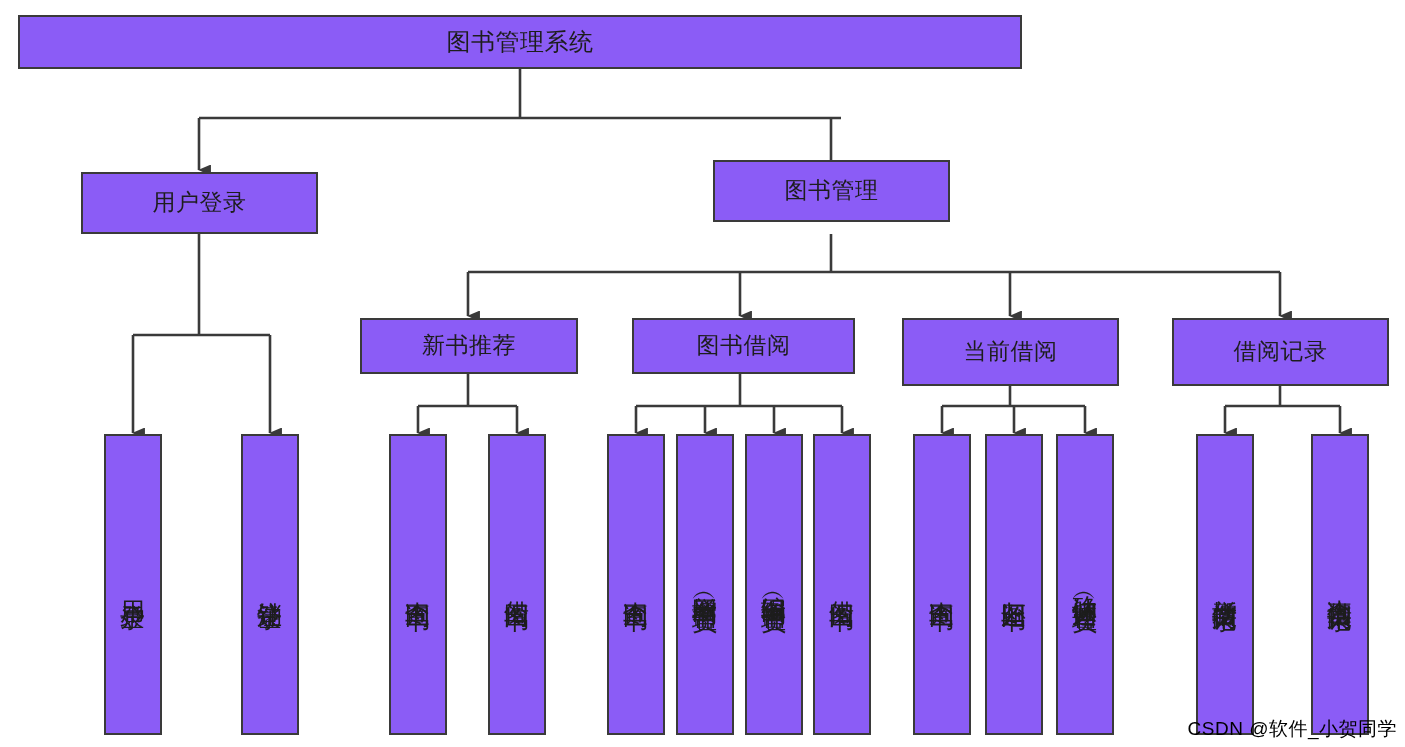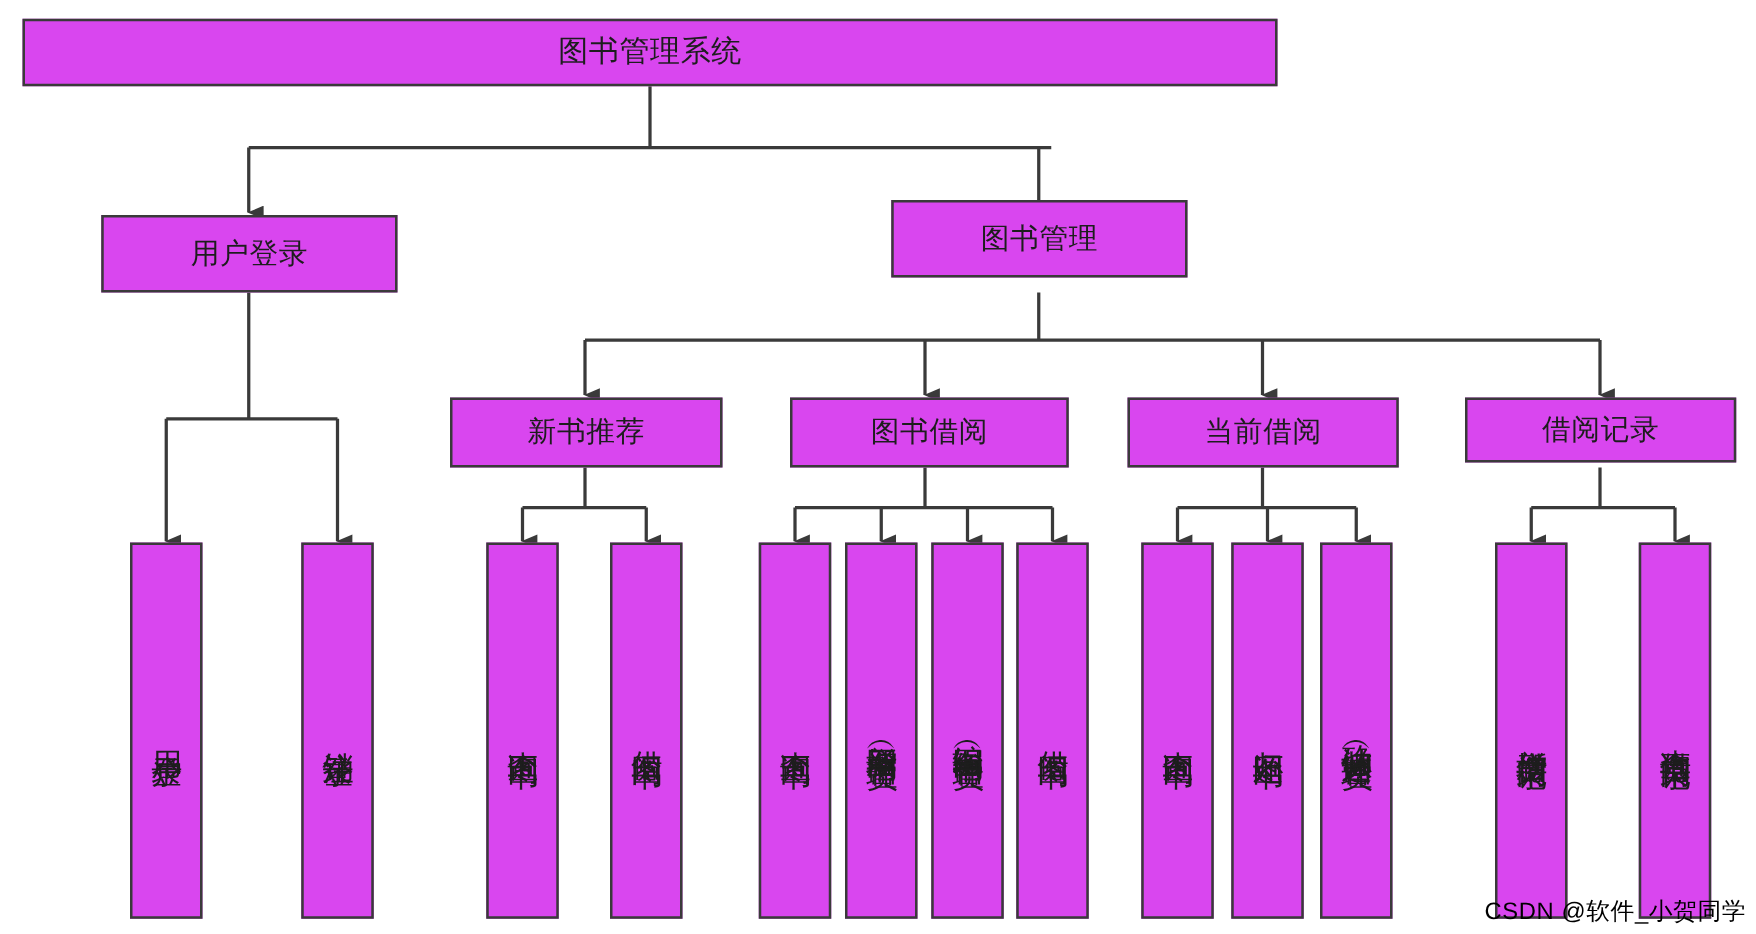--- a/index.html
+++ b/index.html
@@ -21,21 +21,21 @@
     position: absolute;
     left: 0;
     top: 0;
     width: 1405px;
     height: 747px;
     pointer-events: none;
   }
   .node {
     position: absolute;
     box-sizing: border-box;
-    background: #d946ef;
+    background: #8b5cf6;
     border: 2.2px solid #3a3a3a;
     display: flex;
     align-items: center;
     justify-content: center;
     color: #1d1d1d;
   }
   .node-label {
     display: block;
     text-align: center;
     line-height: 1.02;
@@ -134,24 +134,24 @@
   <div class="node lvl2" style="left:713px; top:160px; width:237px; height:62px;">
     <span class="node-label">图书管理</span>
   </div>
 
   <div class="node lvl3" style="left:360px; top:318px; width:218px; height:56px;">
     <span class="node-label">新书推荐</span>
   </div>
   <div class="node lvl3" style="left:632px; top:318px; width:223px; height:56px;">
     <span class="node-label">图书借阅</span>
   </div>
-  <div class="node lvl3" style="left:902px; top:318px; width:217px; height:56px;">
+  <div class="node lvl3" style="left:902px; top:318px; width:217px; height:68px;">
     <span class="node-label">当前借阅</span>
   </div>
-  <div class="node lvl3" style="left:1172px; top:318px; width:217px; height:52px;">
+  <div class="node lvl3" style="left:1172px; top:318px; width:217px; height:68px;">
     <span class="node-label">借阅记录</span>
   </div>
 
   <div class="node leaf" style="left:104px; top:434px; width:58px; height:301px;">
     <span class="node-label">用户登录</span>
   </div>
   <div class="node leaf" style="left:241px; top:434px; width:58px; height:301px;">
     <span class="node-label">注销登录</span>
   </div>
 

